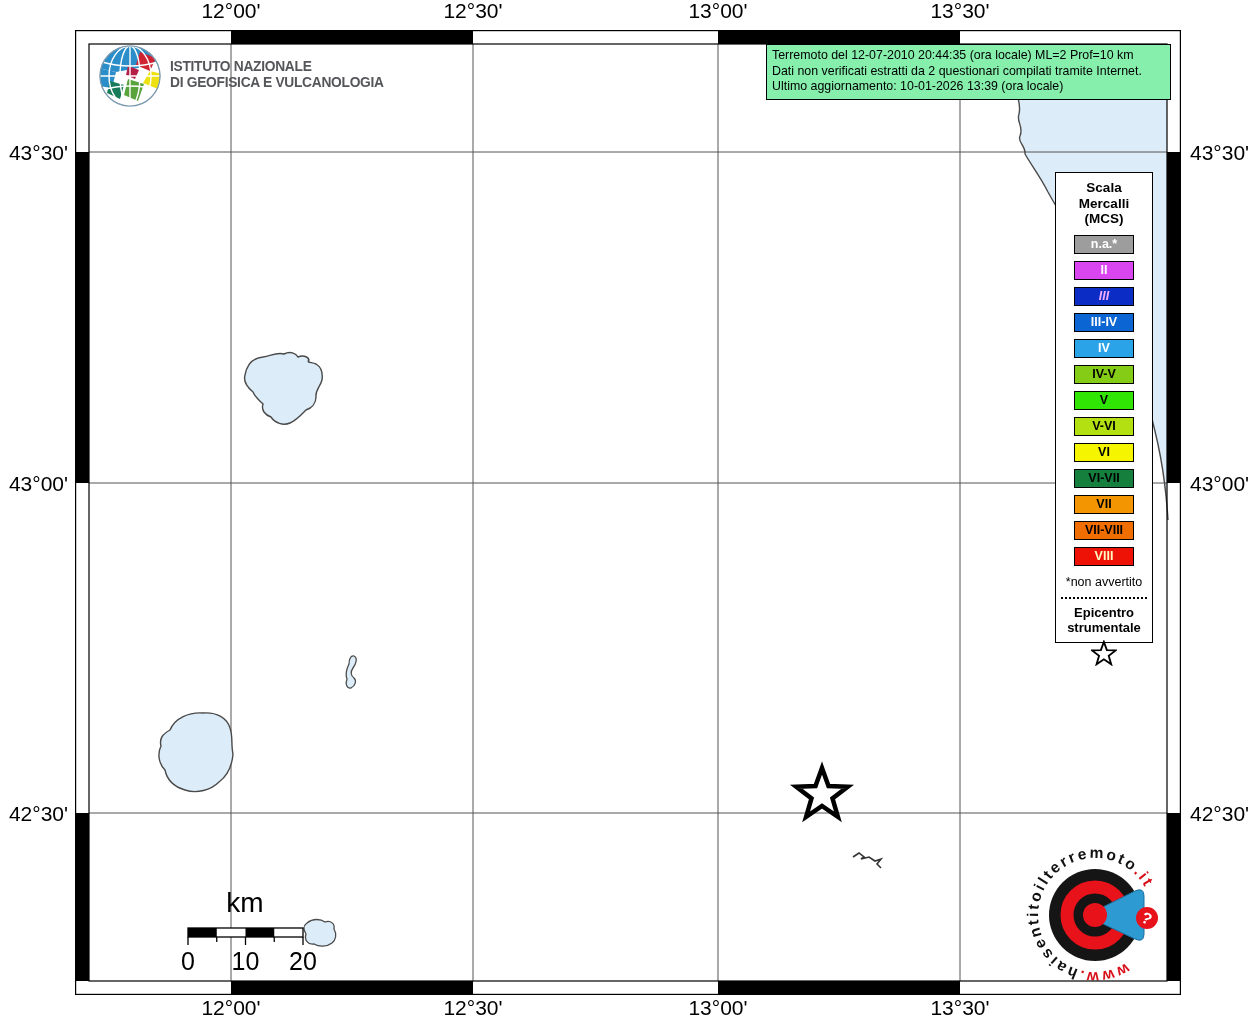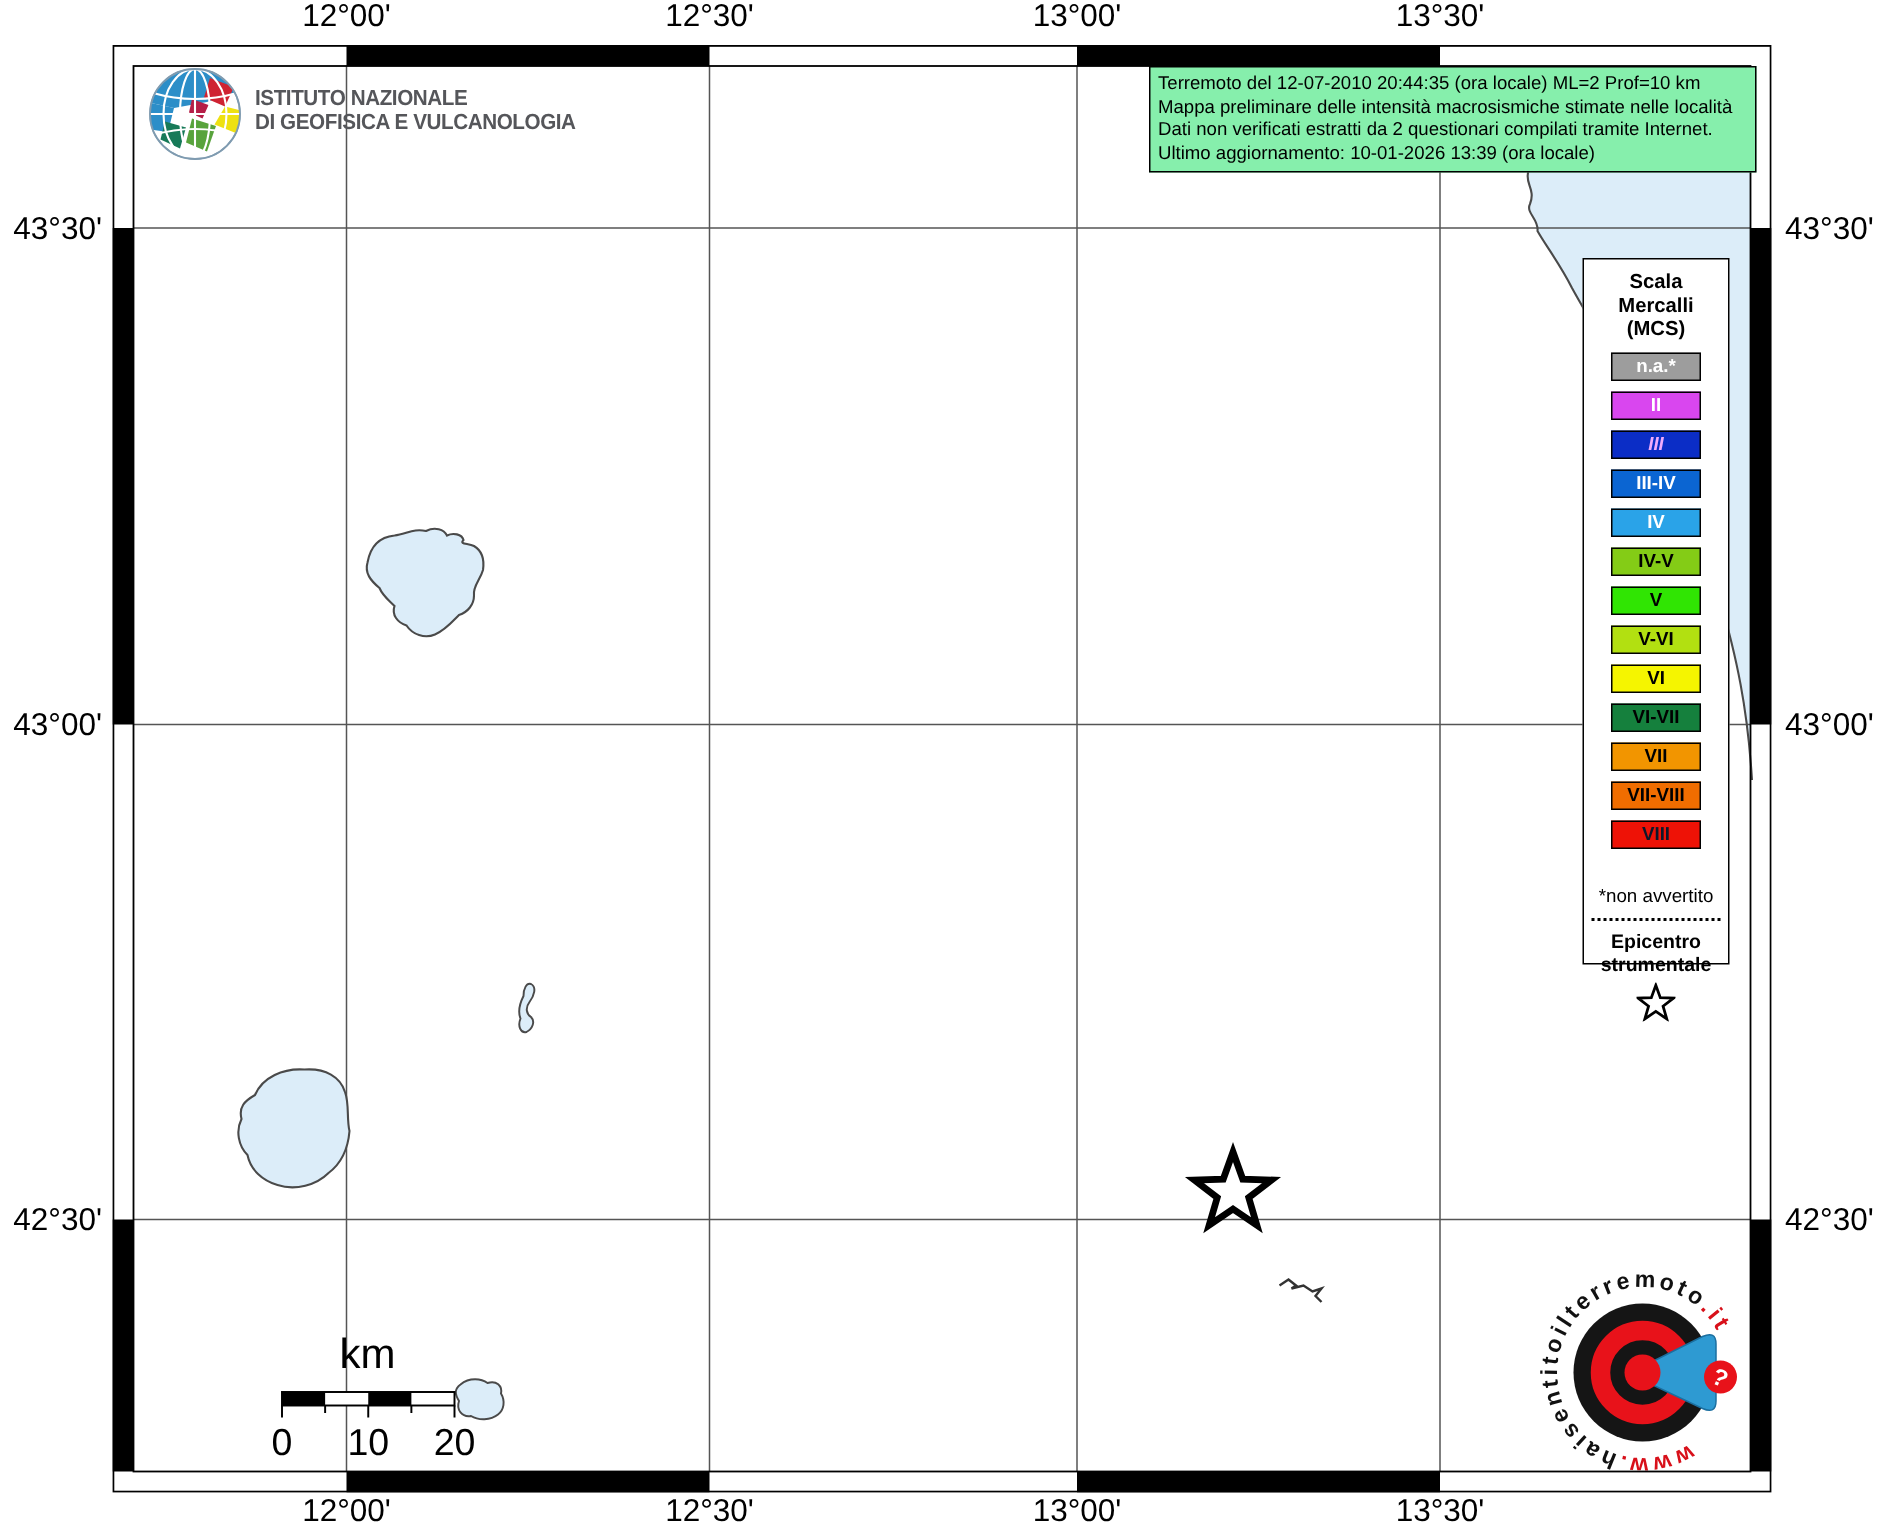--- a/index.html
+++ b/index.html
@@ -40,21 +40,21 @@
     position:absolute;left:1055px;top:172px;width:98px;height:471px;
     background:#fff;border:1px solid #000;box-sizing:border-box;
     text-align:center;
   }
   .legend-title{font-weight:bold;font-size:13.5px;line-height:15.5px;margin-top:7px;color:#000;}
   .legend-items{margin-top:8px;}
   .legend-item{
     width:58px;height:17px;margin:0 auto 7px auto;border:1px solid #000;
     font-size:12.5px;font-weight:bold;line-height:17px;text-align:center;
   }
-  .legend-foot{font-size:12.5px;margin-top:24px;color:#000;}
+  .legend-foot{font-size:12.5px;margin-top:9px;color:#000;}
   .legend-sep{border:none;border-top:2px dotted #000;margin:8px 5px 6px 5px;}
   .legend-epi{font-weight:bold;font-size:13px;line-height:15.5px;color:#000;}
   .legend-star{margin-top:4px;}
 </style>
 </head>
 <body>
 
 <div id="stage">
 
   <span class="axlab ax-top" style="left:176px">12°00'</span>
@@ -196,21 +196,20 @@
       <circle cx="32" cy="32" r="30" fill="none" stroke="#7f9bb0" stroke-width="1.2"></circle>
     </svg>
     <div class="ingv-name">
       <div>ISTITUTO NAZIONALE</div>
       <div>DI GEOFISICA E VULCANOLOGIA</div>
     </div>
   </div>
 
   <div class="info-box">
     <div>Terremoto del 12-07-2010 20:44:35 (ora locale) ML=2 Prof=10 km</div>
-    <div>Mappa preliminare delle intensità macrosismiche stimate nelle località</div>
     <div>Dati non verificati estratti da 2 questionari compilati tramite Internet.</div>
     <div>Ultimo aggiornamento: 10-01-2026 13:39 (ora locale)</div>
   </div>
 
   <div class="legend">
     <div class="legend-title">
       <div>Scala</div>
       <div>Mercalli</div>
       <div>(MCS)</div>
     </div>
@@ -220,21 +219,21 @@
         <div class="legend-item" style="background: rgb(11, 45, 198); color: #f0abfc; font-style: italic;">III</div>
         <div class="legend-item" style="background: rgb(11, 101, 210); color: rgb(255, 255, 255);">III-IV</div>
         <div class="legend-item" style="background: rgb(42, 163, 232); color: rgb(255, 255, 255);">IV</div>
         <div class="legend-item" style="background: #84cc16; color: rgb(0, 0, 0);">IV-V</div>
         <div class="legend-item" style="background: rgb(48, 229, 3); color: rgb(0, 0, 0);">V</div>
         <div class="legend-item" style="background: rgb(178, 224, 17); color: rgb(0, 0, 0);">V-VI</div>
         <div class="legend-item" style="background: rgb(245, 245, 0); color: rgb(0, 0, 0);">VI</div>
         <div class="legend-item" style="background: #15803d; color: rgb(0, 0, 0);">VI-VII</div>
         <div class="legend-item" style="background: rgb(242, 149, 0); color: rgb(0, 0, 0);">VII</div>
         <div class="legend-item" style="background: rgb(240, 109, 0); color: rgb(0, 0, 0);">VII-VIII</div>
-        <div class="legend-item" style="background: rgb(238, 18, 6); color: #0f172a;">VIII</div>
+        <div class="legend-item" style="background: rgb(238, 18, 6); color: #fef9c3;">VIII</div>
       </div>
     <div class="legend-foot">*non avvertito</div>
     <hr class="legend-sep">
     <div class="legend-epi">
       <div>Epicentro</div>
       <div>strumentale</div>
     </div>
     <div class="legend-star">
       <svg width="26" height="26" viewBox="0 0 52 52">
         <polygon points="26,4 32.5,22.1 51.7,22.7 36.5,34.4 41.9,52.8 26,42 10.1,52.8 15.5,34.4 0.3,22.7 19.5,22.1" fill="#ffffff" stroke="#000000" stroke-width="4" transform="scale(0.92) translate(2,0)"></polygon>

